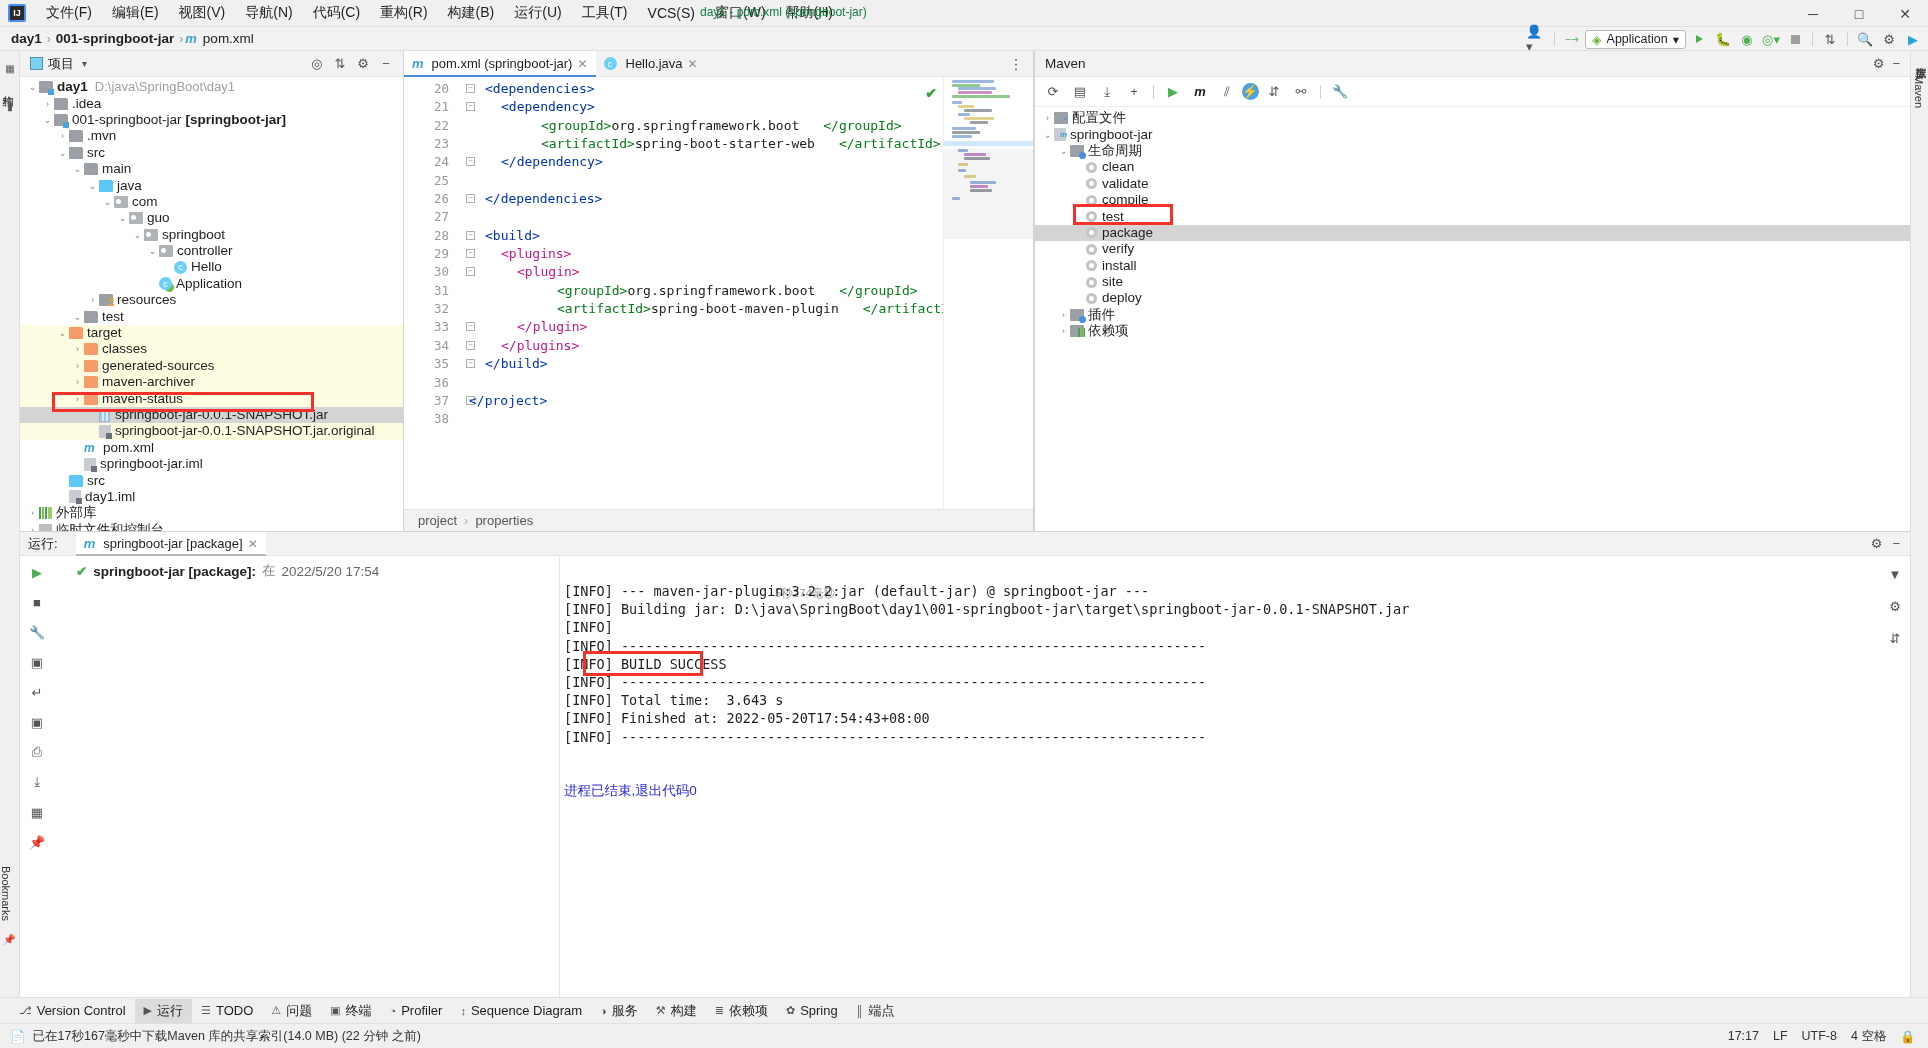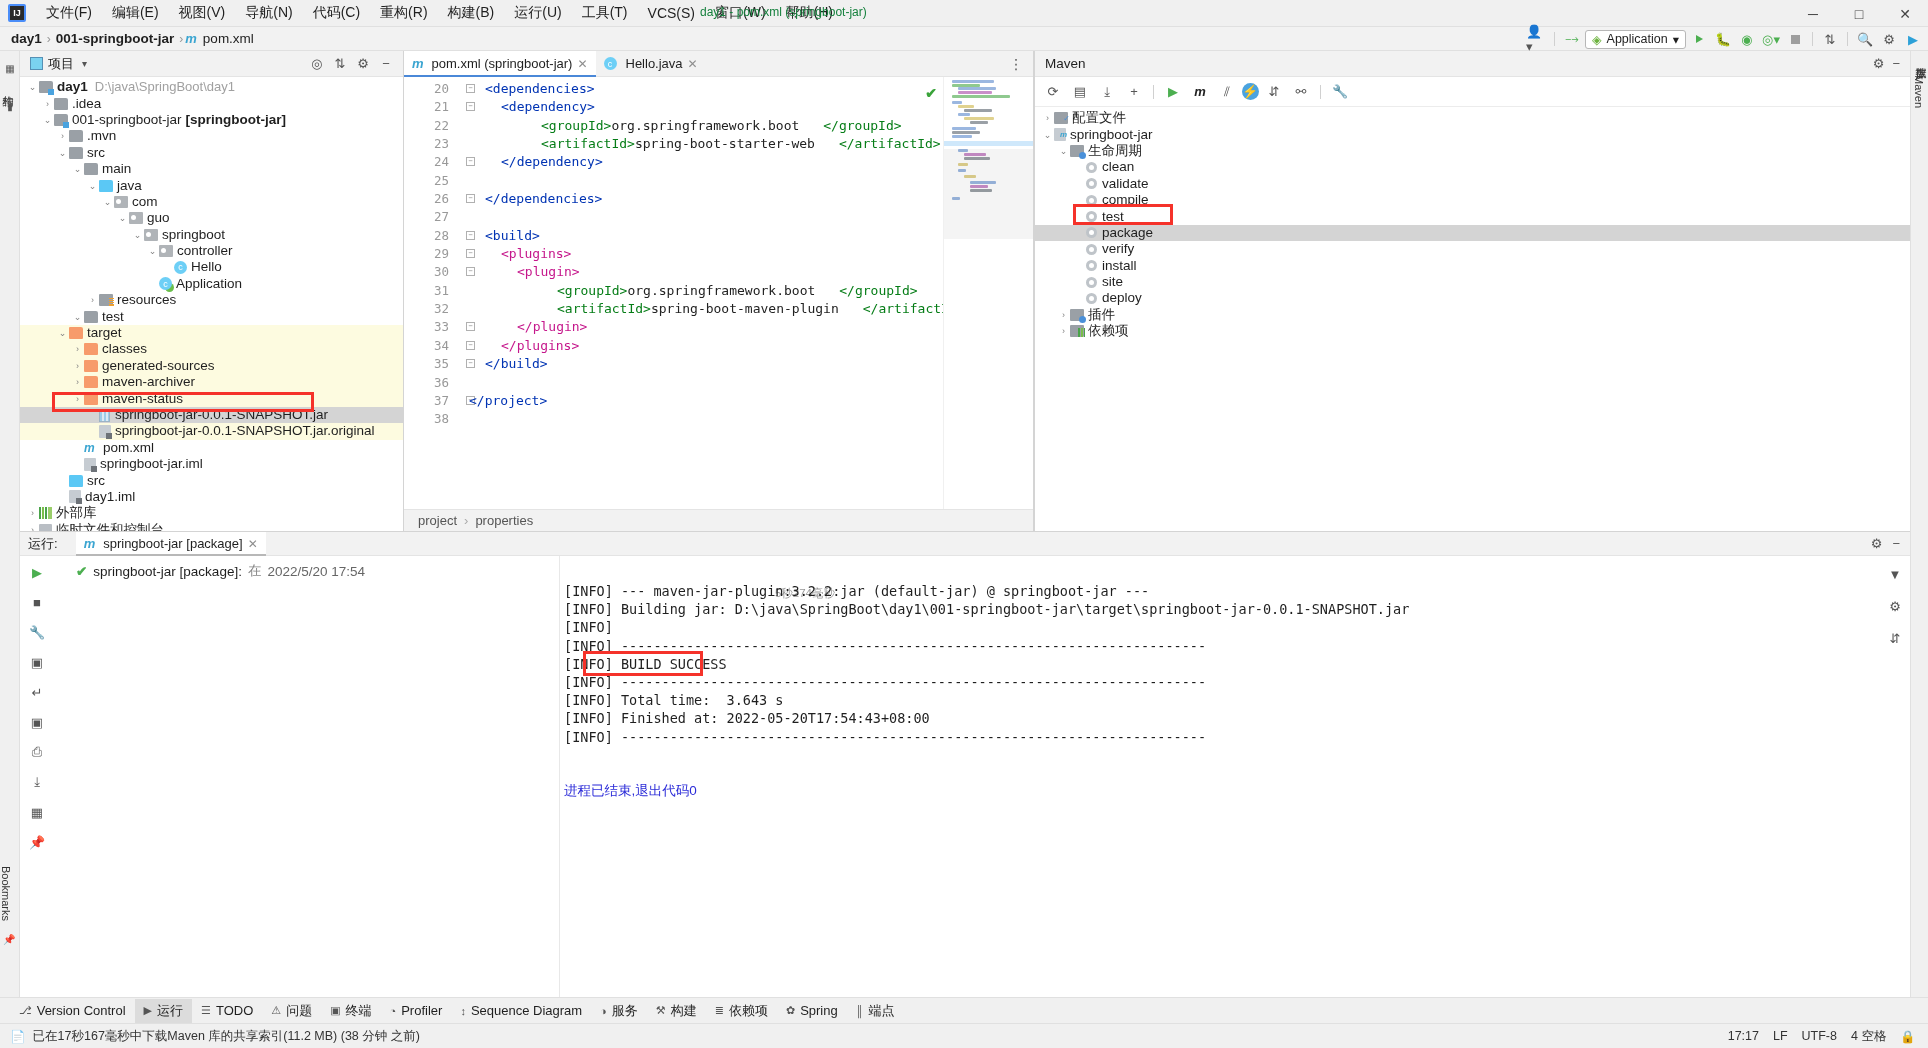--- a/index.html
+++ b/index.html
@@ -673,21 +673,21 @@
         <div class="rlt">↵</div>
         <div class="rlt">▣</div>
         <div class="rlt">⎙</div>
         <div class="rlt">⤓</div>
         <div class="rlt">▦</div>
         <div class="rlt">📌</div>
       </div>
     <div class="run-content">
       <div class="run-summary">
         <span class="chk">✔</span>
-        <span style="font-weight:normal;">springboot-jar [package]:</span>
+        <span style="font-weight:bold;">springboot-jar [package]:</span>
         <span style="color:#888;">在</span>
         <span style="color:#666;">2022/5/20 17:54</span>
       </div>
       <div class="run-duration">5秒274毫秒</div>
       <div class="vdiv"></div>
       <div class="console" id="console-output">
           <div>[INFO] --- maven-jar-plugin:3.2.2:jar (default-jar) @ springboot-jar ---</div>
           <div>[INFO] Building jar: D:\java\SpringBoot\day1\001-springboot-jar\target\springboot-jar-0.0.1-SNAPSHOT.jar</div>
           <div>[INFO]</div>
           <div>[INFO] ------------------------------------------------------------------------</div>
@@ -755,21 +755,21 @@
       <span>Spring</span>
     </div>
     <div class="bb-item">
       <span style="font-size:11px;color:#555;">║</span>
       <span>端点</span>
     </div>
   </div>
 
 <div class="statusbar">
   <span style="color:#666;">📄</span>
-  <span>已在17秒167毫秒中下载Maven 库的共享索引(11.2 MB) (38 分钟 之前)</span>
+  <span>已在17秒167毫秒中下载Maven 库的共享索引(14.0 MB) (22 分钟 之前)</span>
   <span class="sb-right">
     <span>17:17</span>
     <span>LF</span>
     <span>UTF-8</span>
     <span>4 空格</span>
     <span>🔒</span>
   </span>
 </div>
 
 </body></html>

